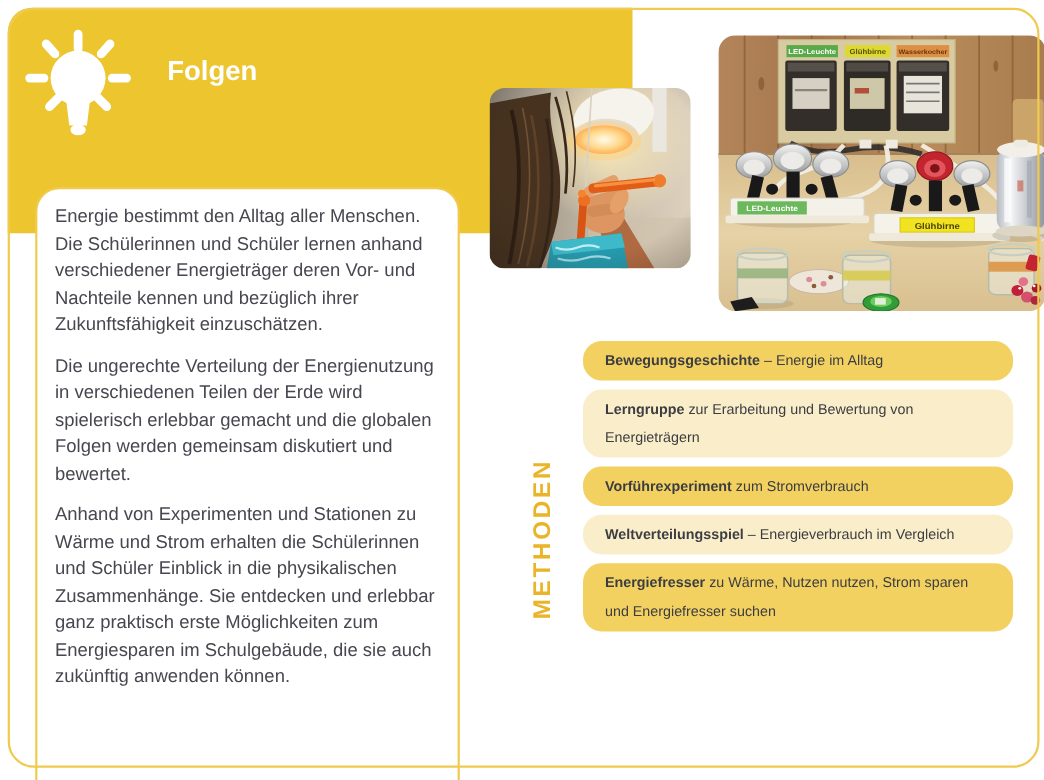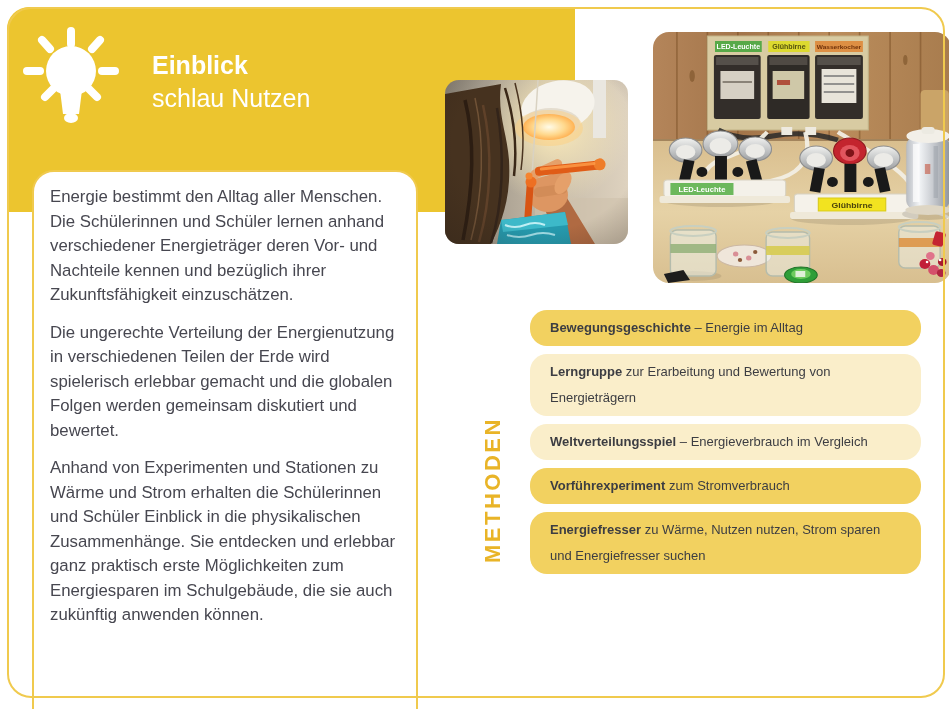--- a/index.html
+++ b/index.html
@@ -52,22 +52,21 @@
       <line x1="75" y1="71" x2="67" y2="63"></line>
     </g>
     <g fill="#ffffff">
       <circle cx="49" cy="45" r="25"></circle>
       <path d="M38,64 L60,64 L57,88 L41,88 Z"></path>
       <ellipse cx="49" cy="92" rx="7" ry="5"></ellipse>
     </g>
   </svg>
 
   <div class="title">
-    <div class="t1">Einblick</div>
-    <div class="t2">schlau Nutzen</div>
+    <div class="t1">Folgen</div>
   </div>
 
   <div class="intro-card">
     <p>Energie bestimmt den Alltag aller Menschen. Die Schülerinnen und Schüler lernen anhand verschiedener Energieträger deren Vor- und Nachteile kennen und bezüglich ihrer Zukunftsfähigkeit einzuschätzen.</p>
     <p>Die ungerechte Verteilung der Energienutzung in verschiedenen Teilen der Erde wird spielerisch erlebbar gemacht und die globalen Folgen werden gemeinsam diskutiert und bewertet.</p>
     <p>Anhand von Experimenten und Stationen zu Wärme und Strom erhalten die Schülerinnen und Schüler Einblick in die physikalischen Zusammenhänge. Sie entdecken und erlebbar ganz praktisch erste Möglichkeiten zum Energiesparen im Schulgebäude, die sie auch zukünftig anwenden können.</p>
   </div>
 
   <div class="photo photo-child">
     <svg viewBox="0 0 183 164" preserveAspectRatio="none">
@@ -316,20 +315,20 @@
         <path d="M10,242 l18,-4 l6,10 l-20,3 z" fill="#1d1d1d"></path>
       </g>
     </svg>
   </div>
 
   <div class="methoden">METHODEN</div>
 
   <div class="method-list">
     <div class="mbox dark"><b>Bewegungsgeschichte</b> <span>– Energie im Alltag</span></div>
     <div class="mbox light"><b>Lerngruppe</b> <span>zur Erarbeitung und Bewertung von Energieträgern</span></div>
+    <div class="mbox dark"><b>Vorführexperiment</b> <span>zum Stromverbrauch</span></div>
     <div class="mbox light"><b>Weltverteilungsspiel</b> <span>– Energieverbrauch im Vergleich</span></div>
-    <div class="mbox dark"><b>Vorführexperiment</b> <span>zum Stromverbrauch</span></div>
     <div class="mbox dark"><b>Energiefresser</b> <span>zu Wärme, Nutzen nutzen, Strom sparen und Energiefresser suchen</span></div>
   </div>
 
   <div class="page-border"></div>
 
 </div>
 
 </body></html>

